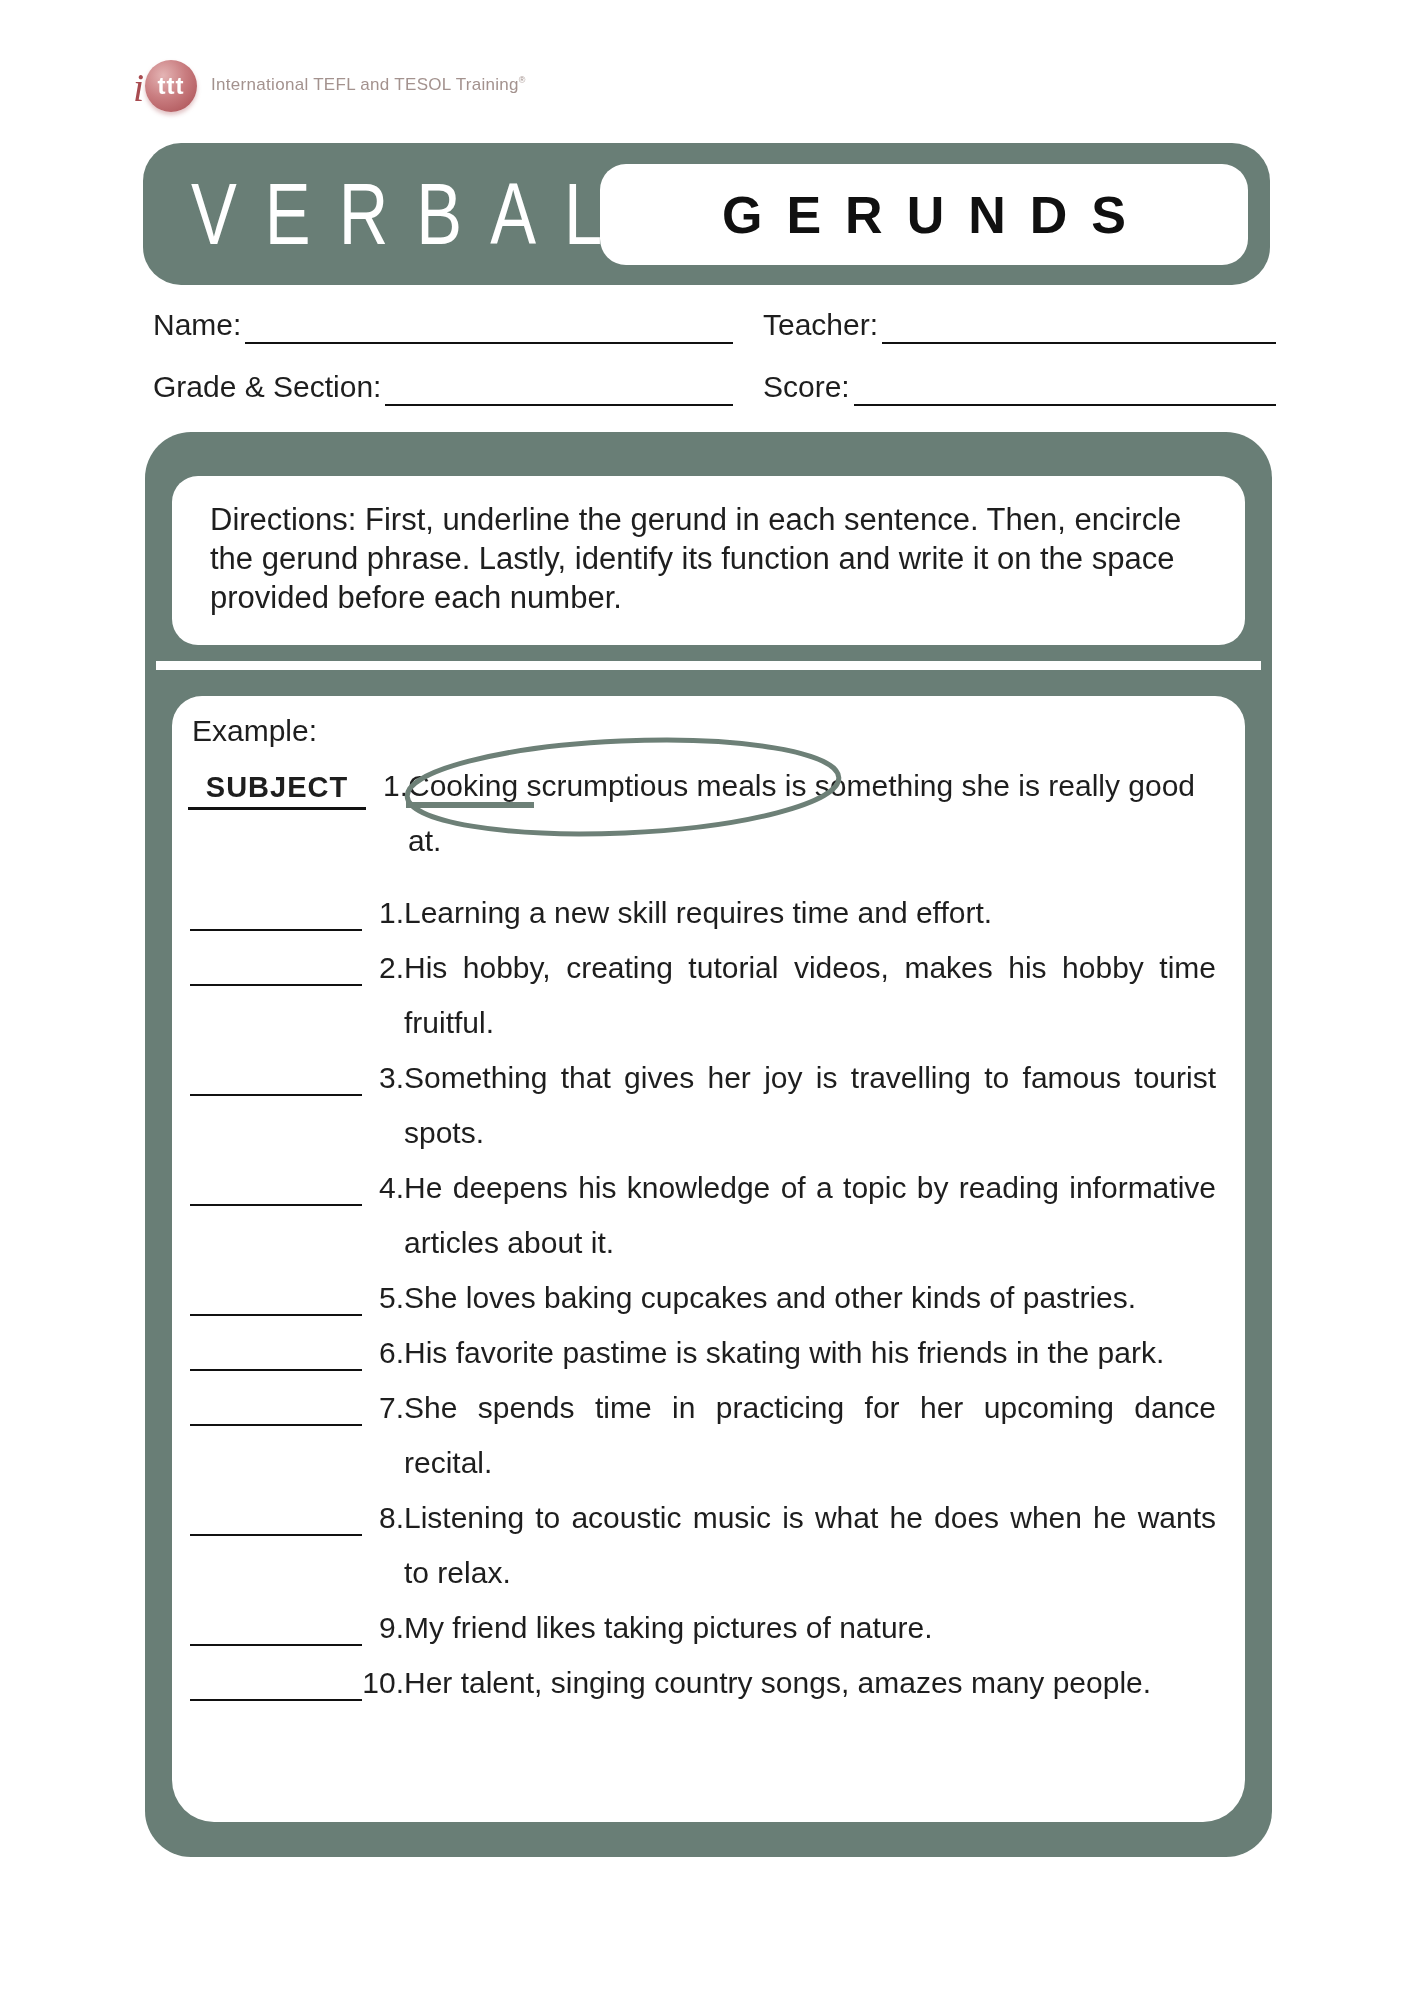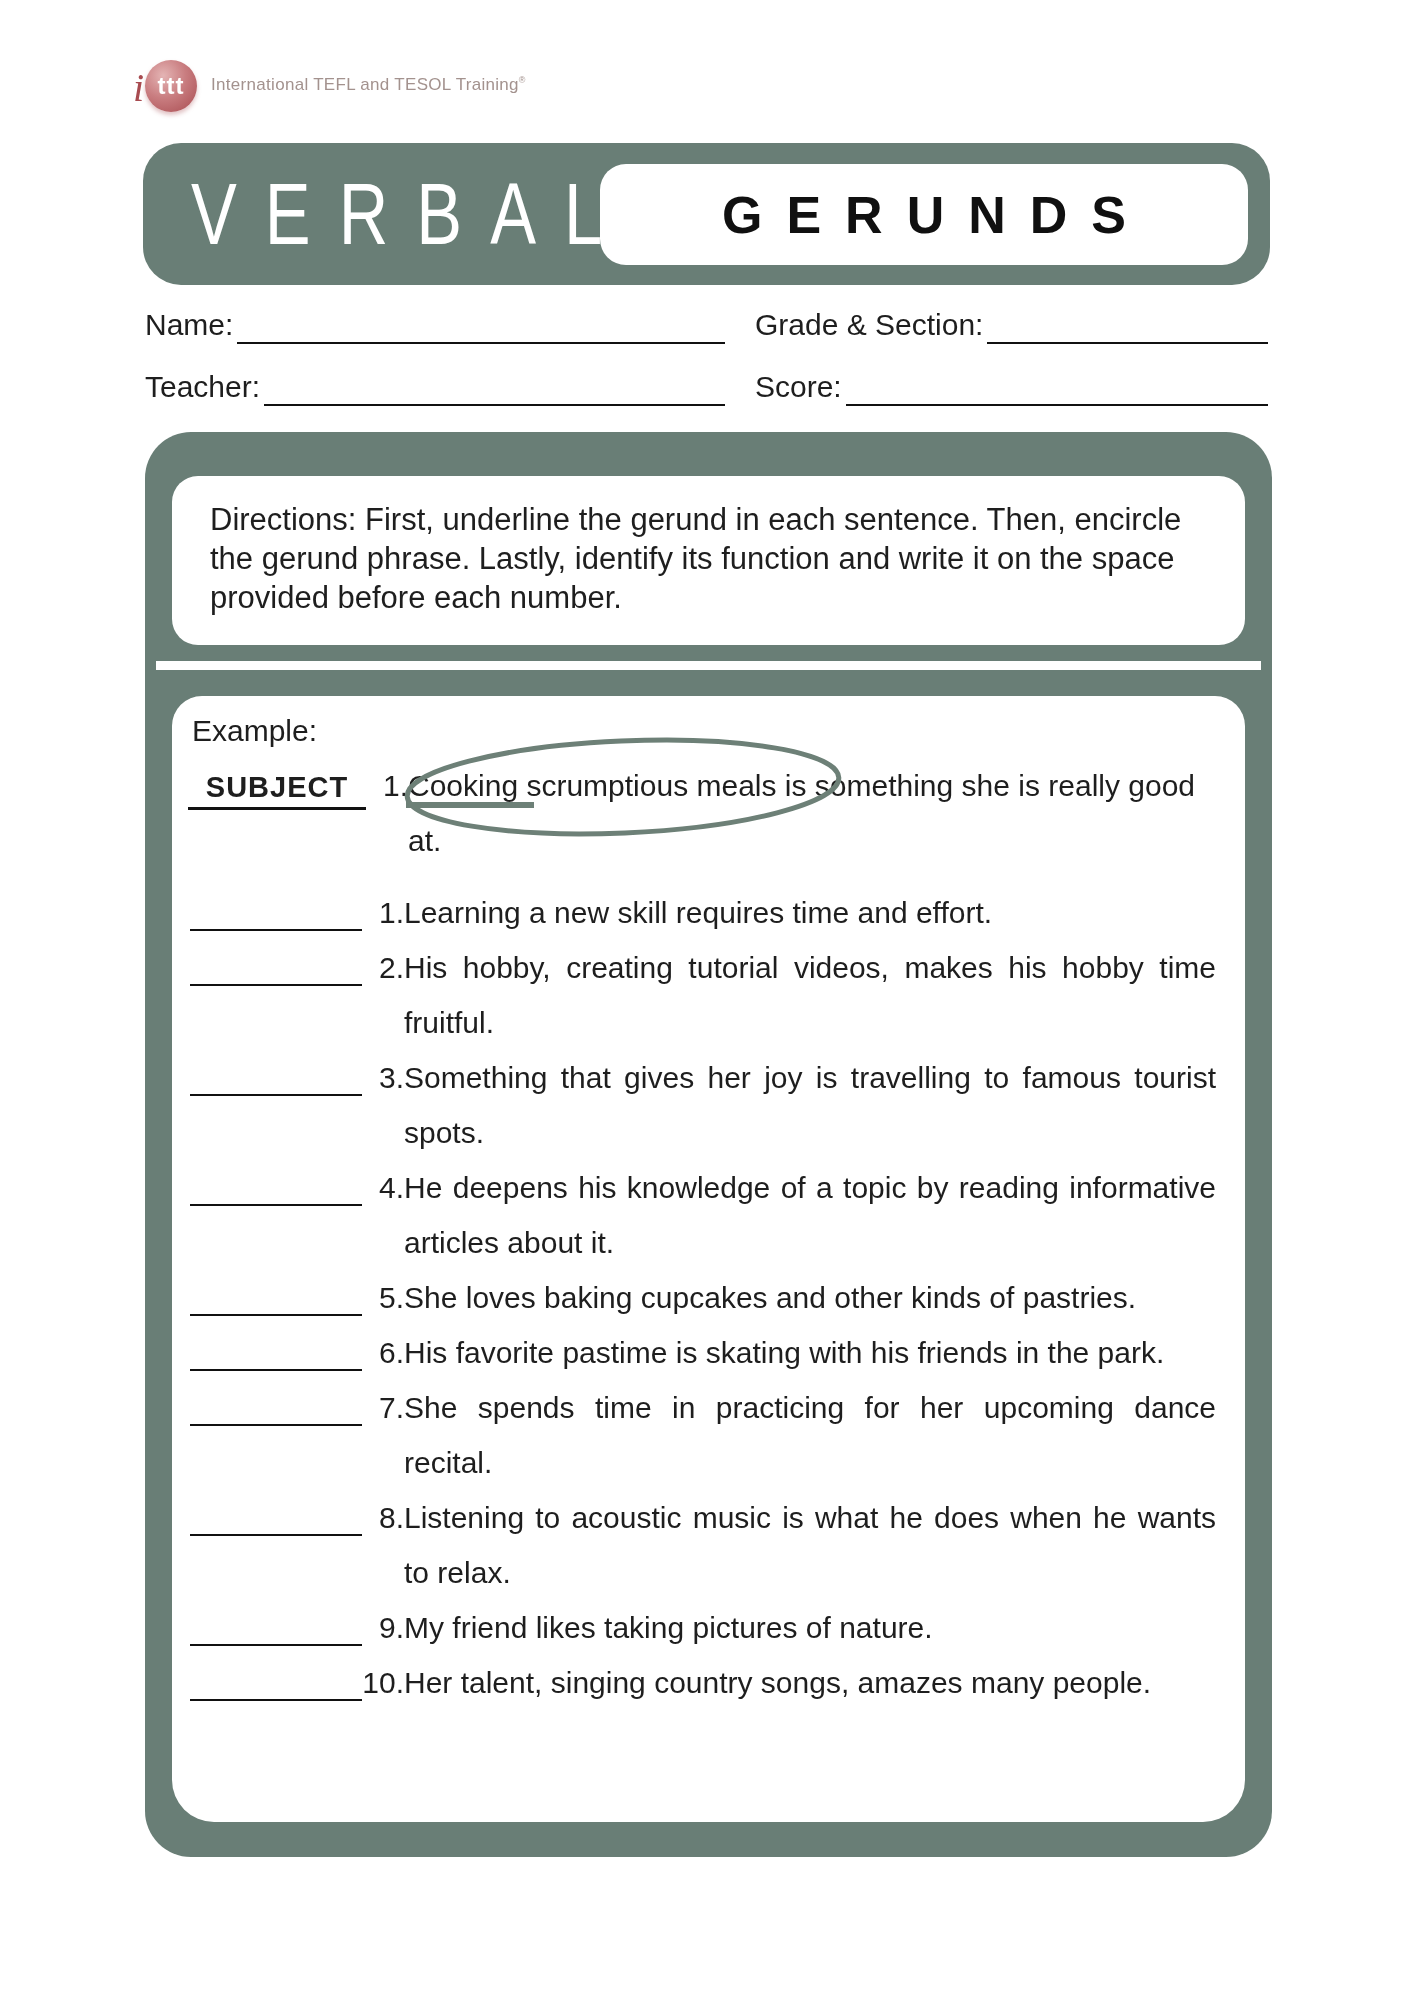--- a/index.html
+++ b/index.html
@@ -42,21 +42,21 @@
     background:#ffffff; border-radius:26px;
     display:flex; align-items:center; justify-content:center;
   }
   .gerunds-badge span {
     font-size:52px; font-weight:bold; color:#101010; letter-spacing:24px;
     padding-left:24px; white-space:nowrap;
   }
 
   
   .fields {
-    position:absolute; left:145px; top:296px; width:1123px;
+    position:absolute; left:153px; top:296px; width:1123px;
     display:grid; grid-template-columns:580px 513px; column-gap:30px; row-gap:14px;
   }
   .field { display:flex; align-items:flex-end; height:48px; }
   .field .lbl { font-size:30px; white-space:nowrap; padding-bottom:2px; }
   .field .fill-line { flex:1; border-bottom:2.5px solid #111; height:40px; margin-left:4px; }
 
   
   .main-box {
     position:absolute; left:145px; top:432px; width:1127px; height:1425px;
     background:#697e76; border-radius:46px;
@@ -126,25 +126,25 @@
     <span>GERUNDS</span>
   </div>
 </div>
 
 <div class="fields">
   <div class="field">
     <span class="lbl">Name:</span>
     <span class="fill-line"></span>
   </div>
   <div class="field">
+    <span class="lbl">Teacher:</span>
+    <span class="fill-line"></span>
+  </div>
+  <div class="field">
     <span class="lbl">Grade &amp; Section:</span>
-    <span class="fill-line"></span>
-  </div>
-  <div class="field">
-    <span class="lbl">Teacher:</span>
     <span class="fill-line"></span>
   </div>
   <div class="field">
     <span class="lbl">Score:</span>
     <span class="fill-line"></span>
   </div>
 </div>
 
 <div class="main-box">
 

